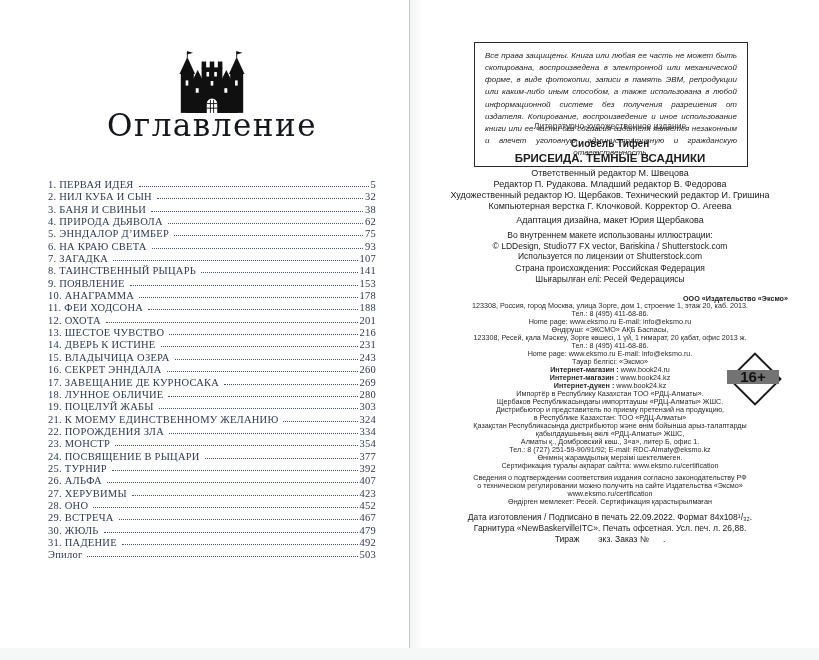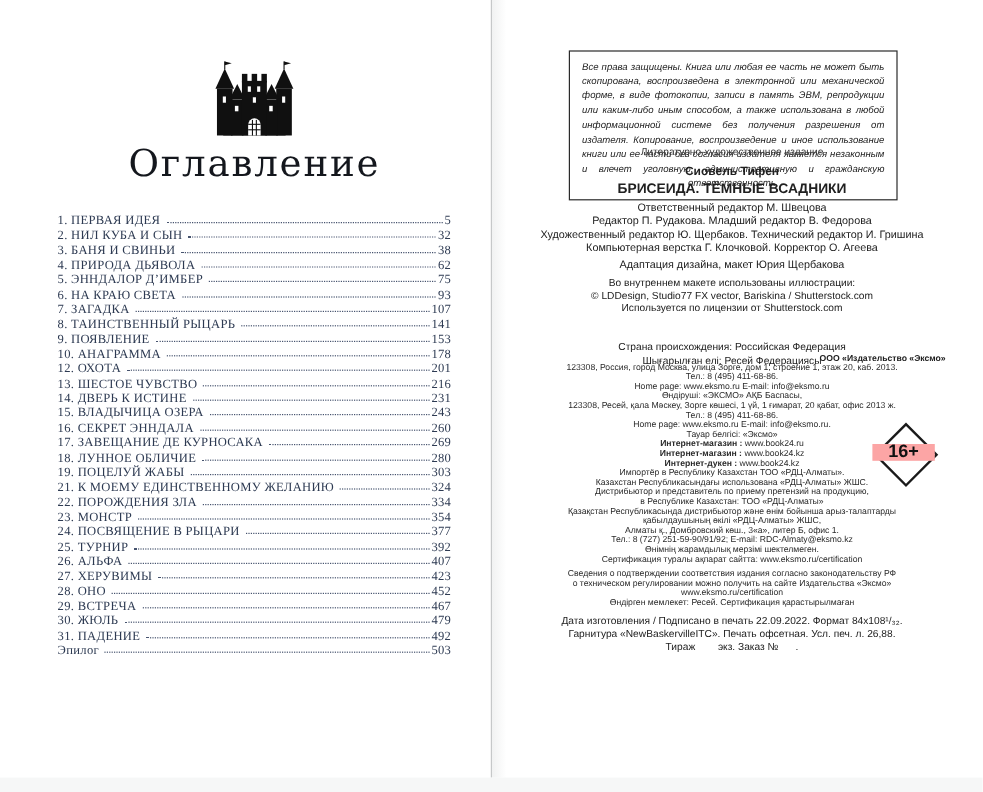--- a/index.html
+++ b/index.html
@@ -9,21 +9,21 @@
   .spine{position:absolute;left:409px;top:0;width:1px;height:648px;background:#c6c8c9;}
   .spine-shade{position:absolute;left:410px;top:0;width:12px;height:648px;
                background:linear-gradient(to right,#f1f2f2,rgba(255,255,255,0));}
   .bottom-edge{position:absolute;left:0;top:648px;width:819px;height:12px;background:#f6f7f7;}
   .page{position:absolute;top:0;height:490px;}
   .left-page{left:0;width:409px;}
   .right-page{left:410px;width:409px;color:#202020;}
   
   .lp-inner{position:absolute;left:48px;top:0;width:328px;text-align:center;}
   .castle{position:absolute;top:50px;left:50%;transform:translateX(-50%);}
-  .toc-heading{position:absolute;top:119px;left:0;width:100%;
+  .toc-heading{position:absolute;top:107px;left:0;width:100%;
                font-family:"DejaVu Serif",serif;font-size:31px;color:#14171d;
                letter-spacing:1.5px;}
   .toc{position:absolute;top:179px;left:0;width:100%;text-align:left;}
   .toc-row{display:flex;align-items:baseline;
            font-family:"Liberation Serif",serif;font-size:10.5px;line-height:12.35px;
            color:#2d3a52;letter-spacing:0.25px;}
   .toc-label{white-space:nowrap;}
   .toc-page{white-space:nowrap;}
   .dots{flex:1;height:0;min-width:18px;border-bottom:1.3px dotted #46536e;
         margin:0 2px 0 5px;transform:translateY(-1px);}
@@ -32,35 +32,35 @@
                  border:1.4px solid #2a2a2a;padding:7px 10px;
                  font-size:8px;line-height:1.52;font-style:italic;color:#242424;
                  text-align:justify;text-align-last:center;}
   .cc{position:absolute;left:22px;width:356px;text-align:center;}
   .edition{top:121px;font-size:8.5px;color:#3a3a3a;}
   .author{top:138px;font-size:10px;font-weight:bold;}
   .booktitle{top:152px;font-size:11.5px;font-weight:bold;}
   .credits{top:168px;font-size:9px;line-height:11px;}
   .adaptation{top:215px;font-size:9px;}
   .illustr{top:230px;font-size:8.5px;line-height:10.5px;}
-  .origin{top:263px;font-size:8.5px;line-height:10.5px;margin-top:21px;}
+  .origin{top:263px;font-size:8.5px;line-height:10.5px;}
   .pubname{top:294px;font-size:7.2px;font-weight:bold;text-align:right;}
   .tiny{font-size:7.2px;line-height:8px;color:#2a2a2a;}
   .pub1{top:302px;}
   .inet{top:366px;}
   .inet .b{font-weight:bold;margin-top:40px;}
   .pub2{top:390px;}
   .certif{top:474px;}
   .colophon{top:512px;font-size:8.5px;line-height:11px;}
   
   .badge-diamond{position:absolute;left:326px;top:360px;width:34px;height:34px;
                  transform:rotate(45deg);border:2px solid #1a1a1a;background:#fff;}
   .badge-text{position:absolute;left:317px;top:370px;width:52px;text-align:center;
               font-size:15px;line-height:14px;font-weight:bold;color:#111;
-              background:#fca5a5;}
+              background:#737373;}
 </style>
 </head>
 <body>
 
 <div class="screen">
 
   <div class="page left-page">
     <div class="lp-inner">
       <svg class="castle" width="78" height="66" viewBox="0 0 120 100" aria-hidden="true">
         <g fill="#101010">
@@ -155,20 +155,25 @@
             <span class="dots"></span>
             <span class="toc-page">153</span>
           </div>
 
           <div class="toc-row">
             <span class="toc-label">10. АНАГРАММА</span>
             <span class="dots"></span>
             <span class="toc-page">178</span>
           </div>
 
+          <div class="toc-row">
+            <span class="toc-label">11. ФЕИ ХОДСОНА</span>
+            <span class="dots"></span>
+            <span class="toc-page">188</span>
+          </div>
 
           <div class="toc-row">
             <span class="toc-label">12. ОХОТА</span>
             <span class="dots"></span>
             <span class="toc-page">201</span>
           </div>
 
           <div class="toc-row">
             <span class="toc-label">13. ШЕСТОЕ ЧУВСТВО</span>
             <span class="dots"></span>
@@ -356,21 +361,21 @@
 
         <div><span class="b">Интернет-магазин :</span> <span>www.book24.kz</span></div>
 
         <div><span class="b">Интернет-дукен :</span> <span>www.book24.kz</span></div>
       </div>
 
     <div class="cc tiny pub2">
 
         <div>Импортёр в Республику Казахстан ТОО «РДЦ-Алматы».</div>
 
-        <div>Казахстан Республикасындағы использована «РДЦ-Алматы» ЖШС.</div>
+        <div>Щербаков Республикасындағы импорттаушы «РДЦ-Алматы» ЖШС.</div>
 
         <div>Дистрибьютор и представитель по приему претензий на продукцию,</div>
 
         <div>в Республике Казахстан: ТОО «РДЦ-Алматы»</div>
 
         <div>Қазақстан Республикасында дистрибьютор және өнім бойынша арыз-талаптарды</div>
 
         <div>қабылдаушының өкілі «РДЦ-Алматы» ЖШС,</div>
 
         <div>Алматы қ., Домбровский көш., 3«а», литер Б, офис 1.</div>

